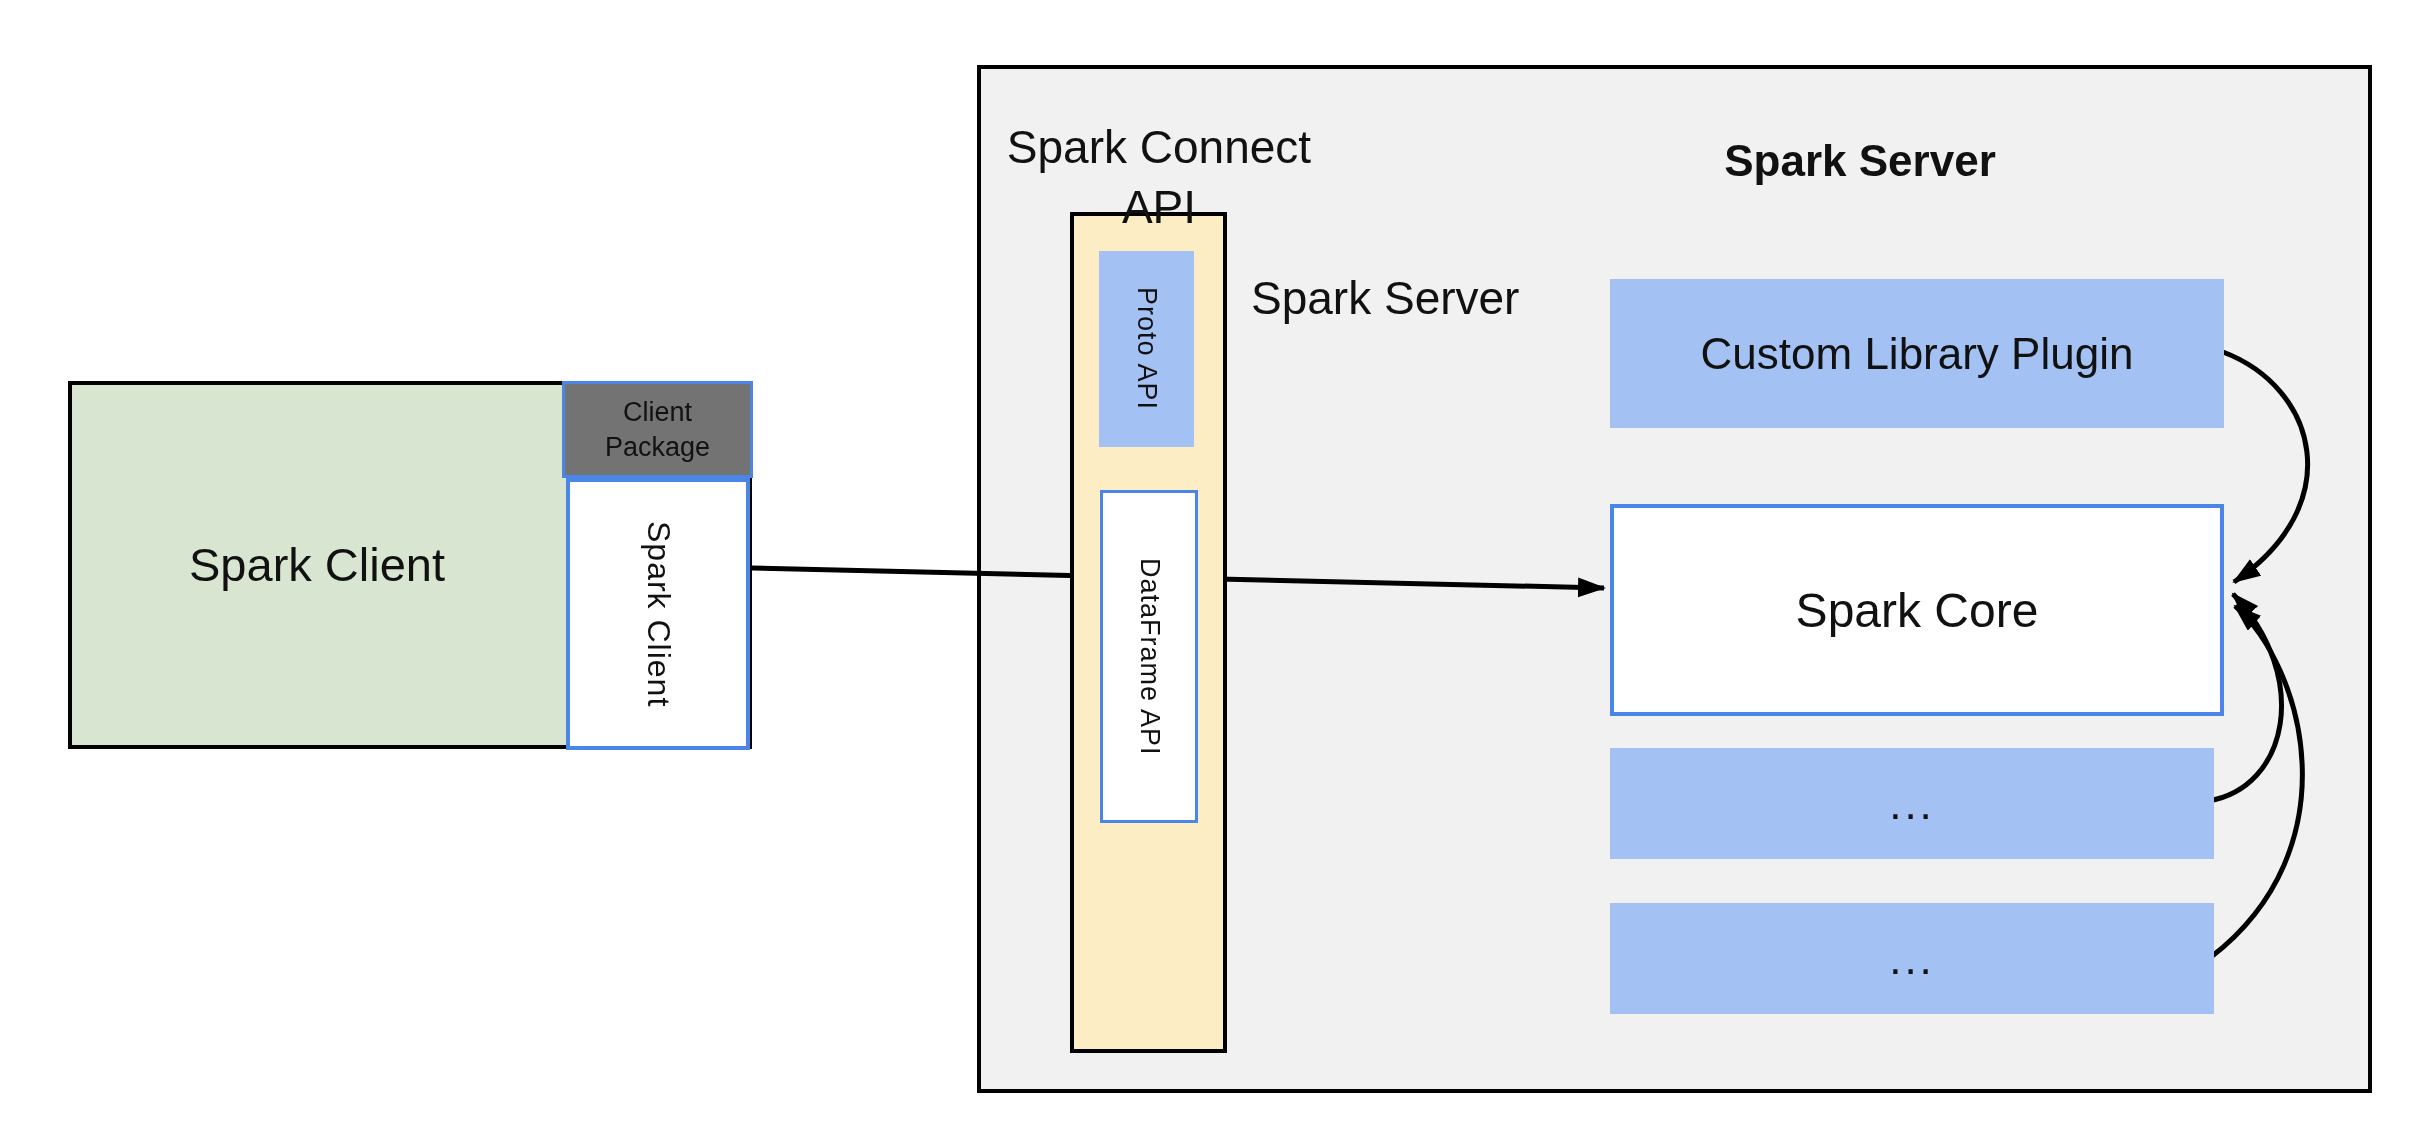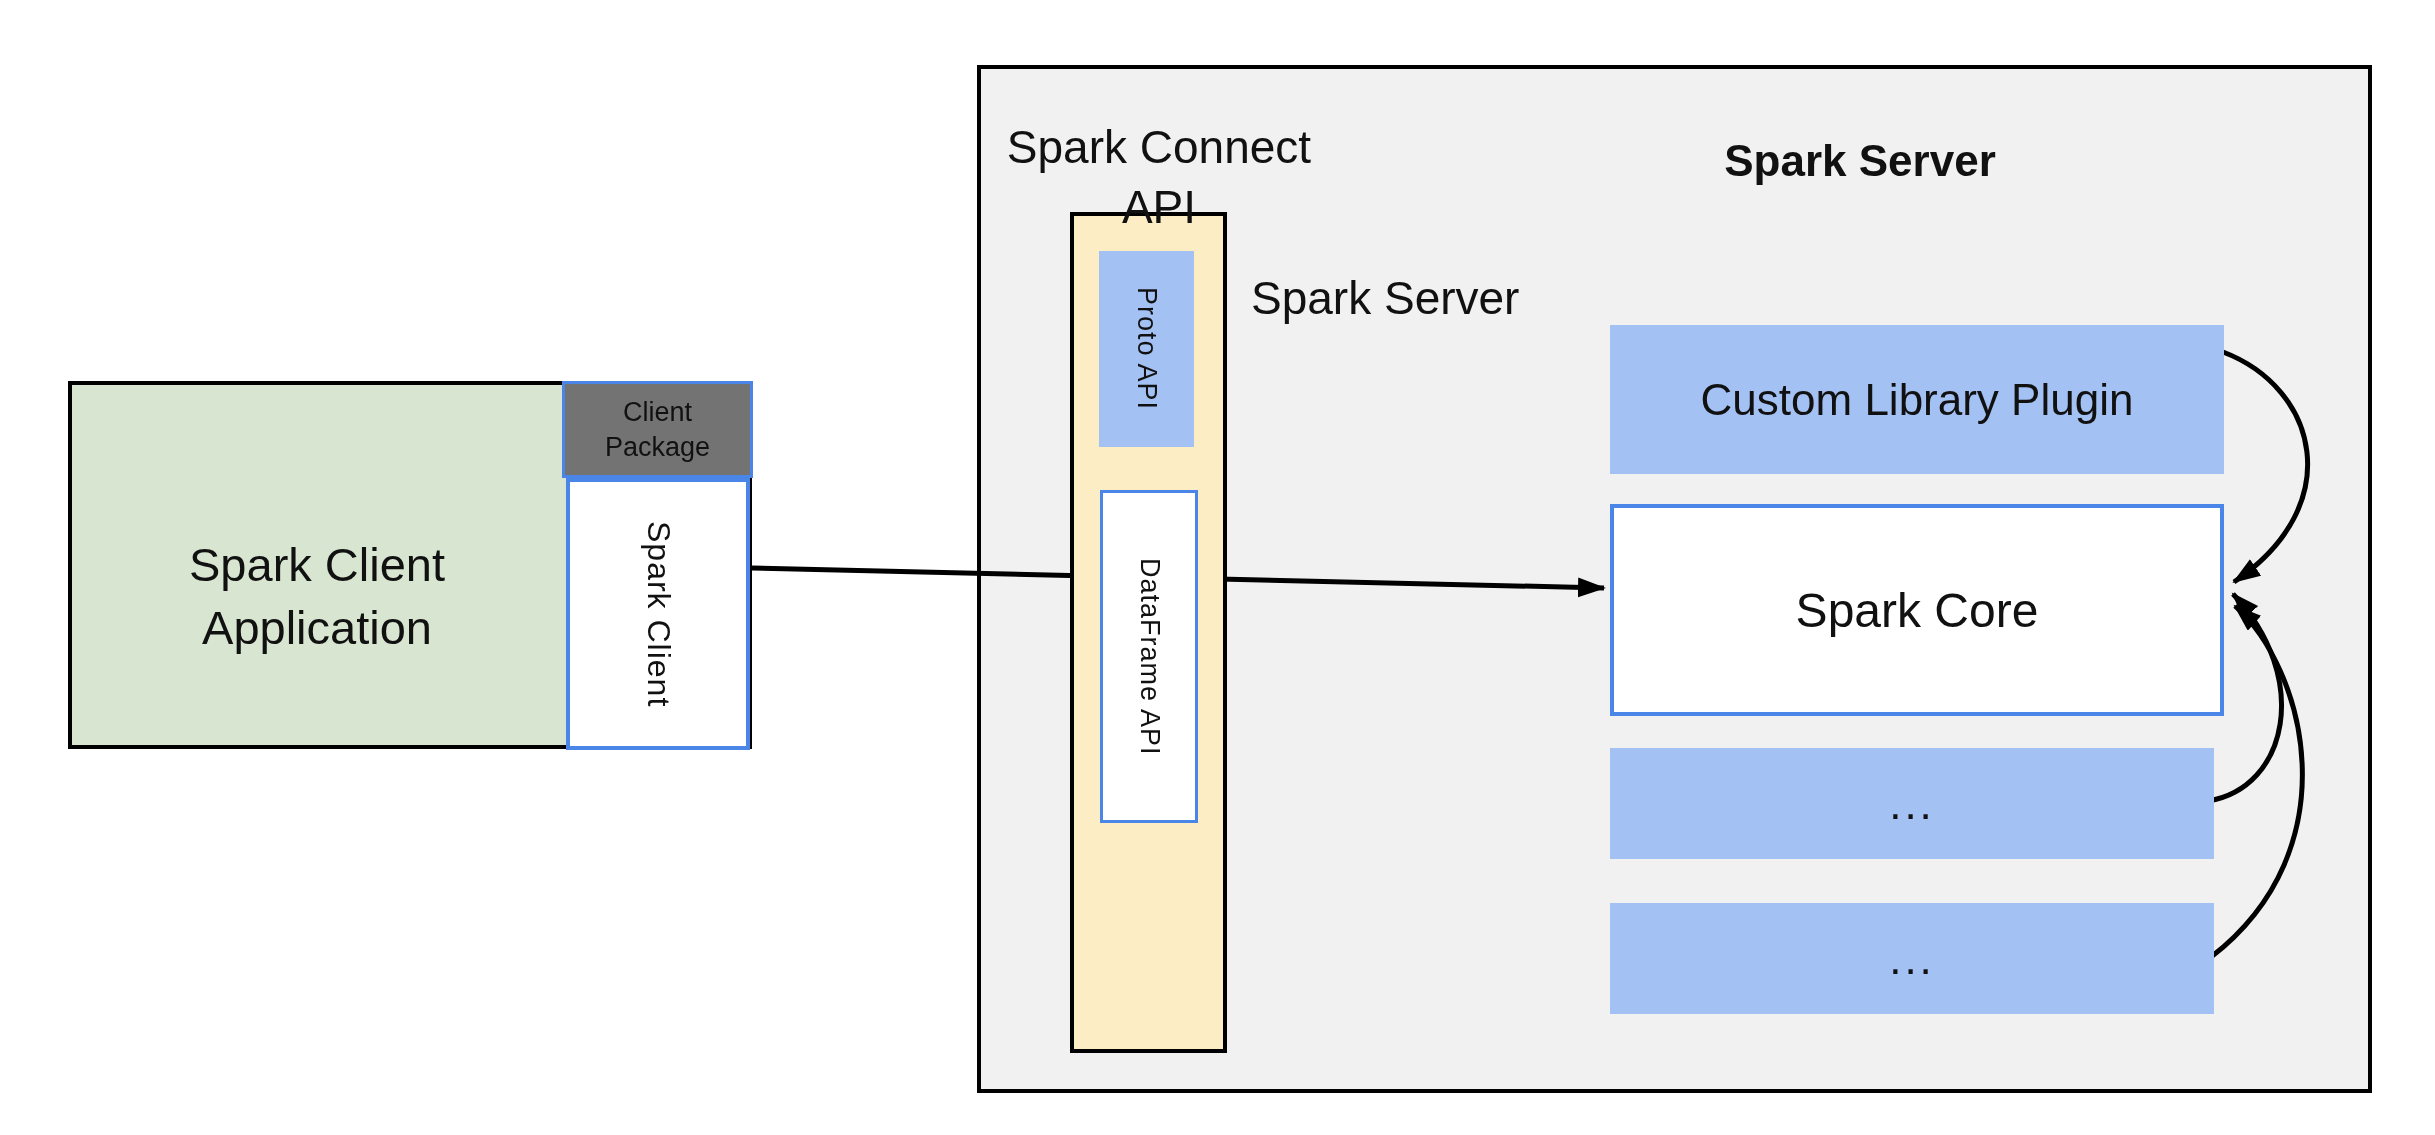--- a/index.html
+++ b/index.html
@@ -78,21 +78,21 @@
     text-align: left; font-size: 46px; line-height: 1.26; z-index: 4;
   }
 
   
   .server-title {
     left: 1705px; top: 100px; width: 310px;
     text-align: center; font-size: 44px; font-weight: 700; z-index: 4;
   }
   .plugin-box {
     left: 1610px; top: 279px; width: 614px; height: 149px;
-    background: #a3c1f3; z-index: 3; font-size: 44px; margin-top: 46px;
+    background: #a3c1f3; z-index: 3; font-size: 44px;
   }
   .core-box {
     left: 1610px; top: 504px; width: 614px; height: 212px;
     background: #ffffff; border: 4px solid #4a86e8; z-index: 3; font-size: 48px;
   }
   .ellipsis-box-1 {
     left: 1610px; top: 748px; width: 604px; height: 111px;
     background: #a3c1f3; z-index: 3; font-size: 44px; letter-spacing: 3px;
   }
   .ellipsis-box-2 {
@@ -116,21 +116,20 @@
       </marker>
     </defs>
     <path d="M752,568 L1604,588" marker-end="url(#ah)"></path>
     <path d="M2223,352 C2318,388 2348,505 2234,582" marker-end="url(#ah)"></path>
     <path d="M2208,801 C2288,788 2312,678 2233,594" marker-end="url(#ah)"></path>
     <path d="M2211,957 C2352,848 2305,668 2235,606" marker-end="url(#ah)"></path>
   </svg>
 
   <div class="lbl client-app-label">
     <div>Spark Client</div>
-    <div>Application</div>
   </div>
 
   <div class="box center-flex package-box">
     <div>Client</div>
     <div>Package</div>
   </div>
 
   <div class="box center-flex spark-client-box">
     <span class="vtext">Spark Client</span>
   </div>

